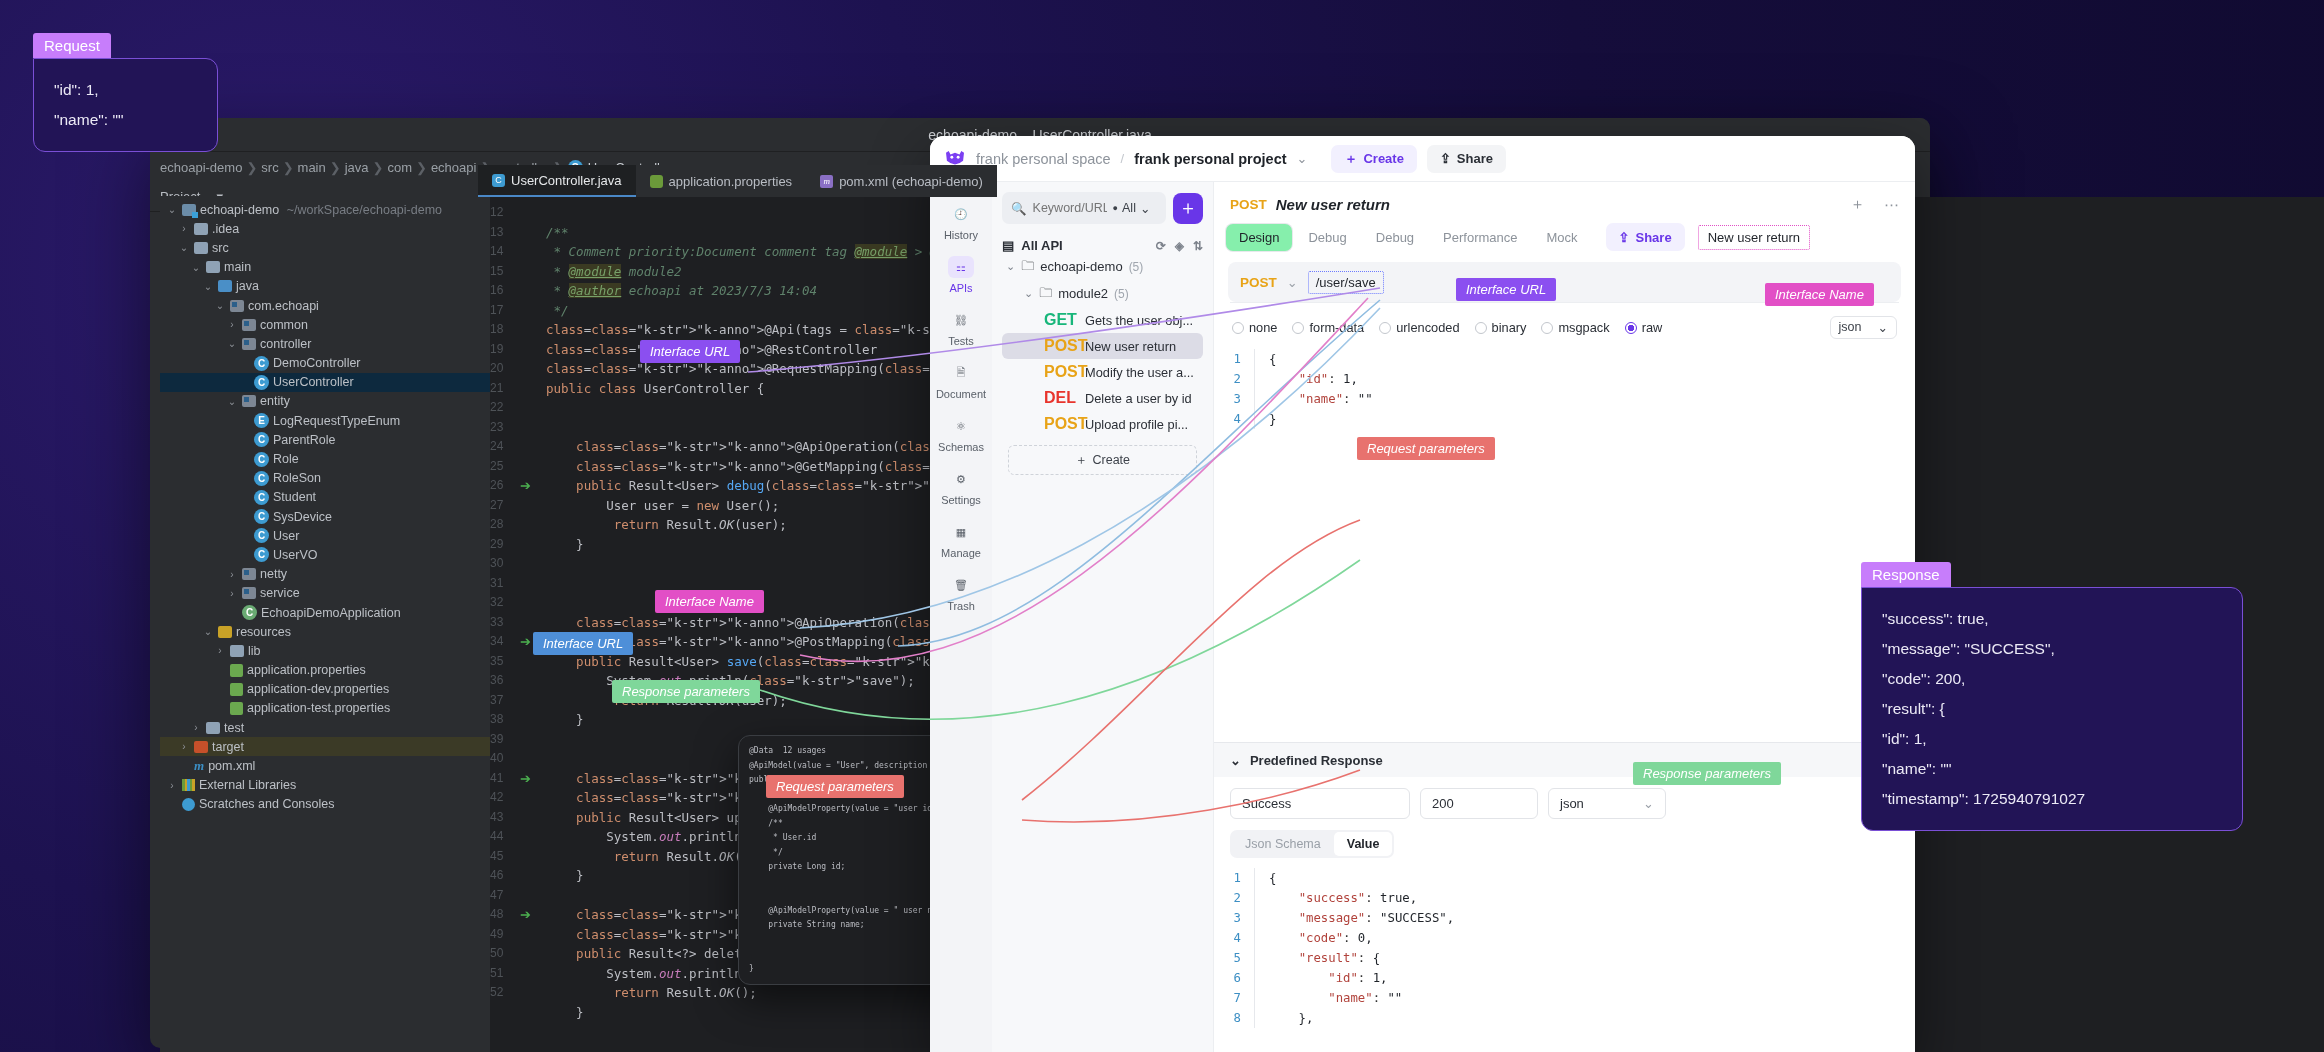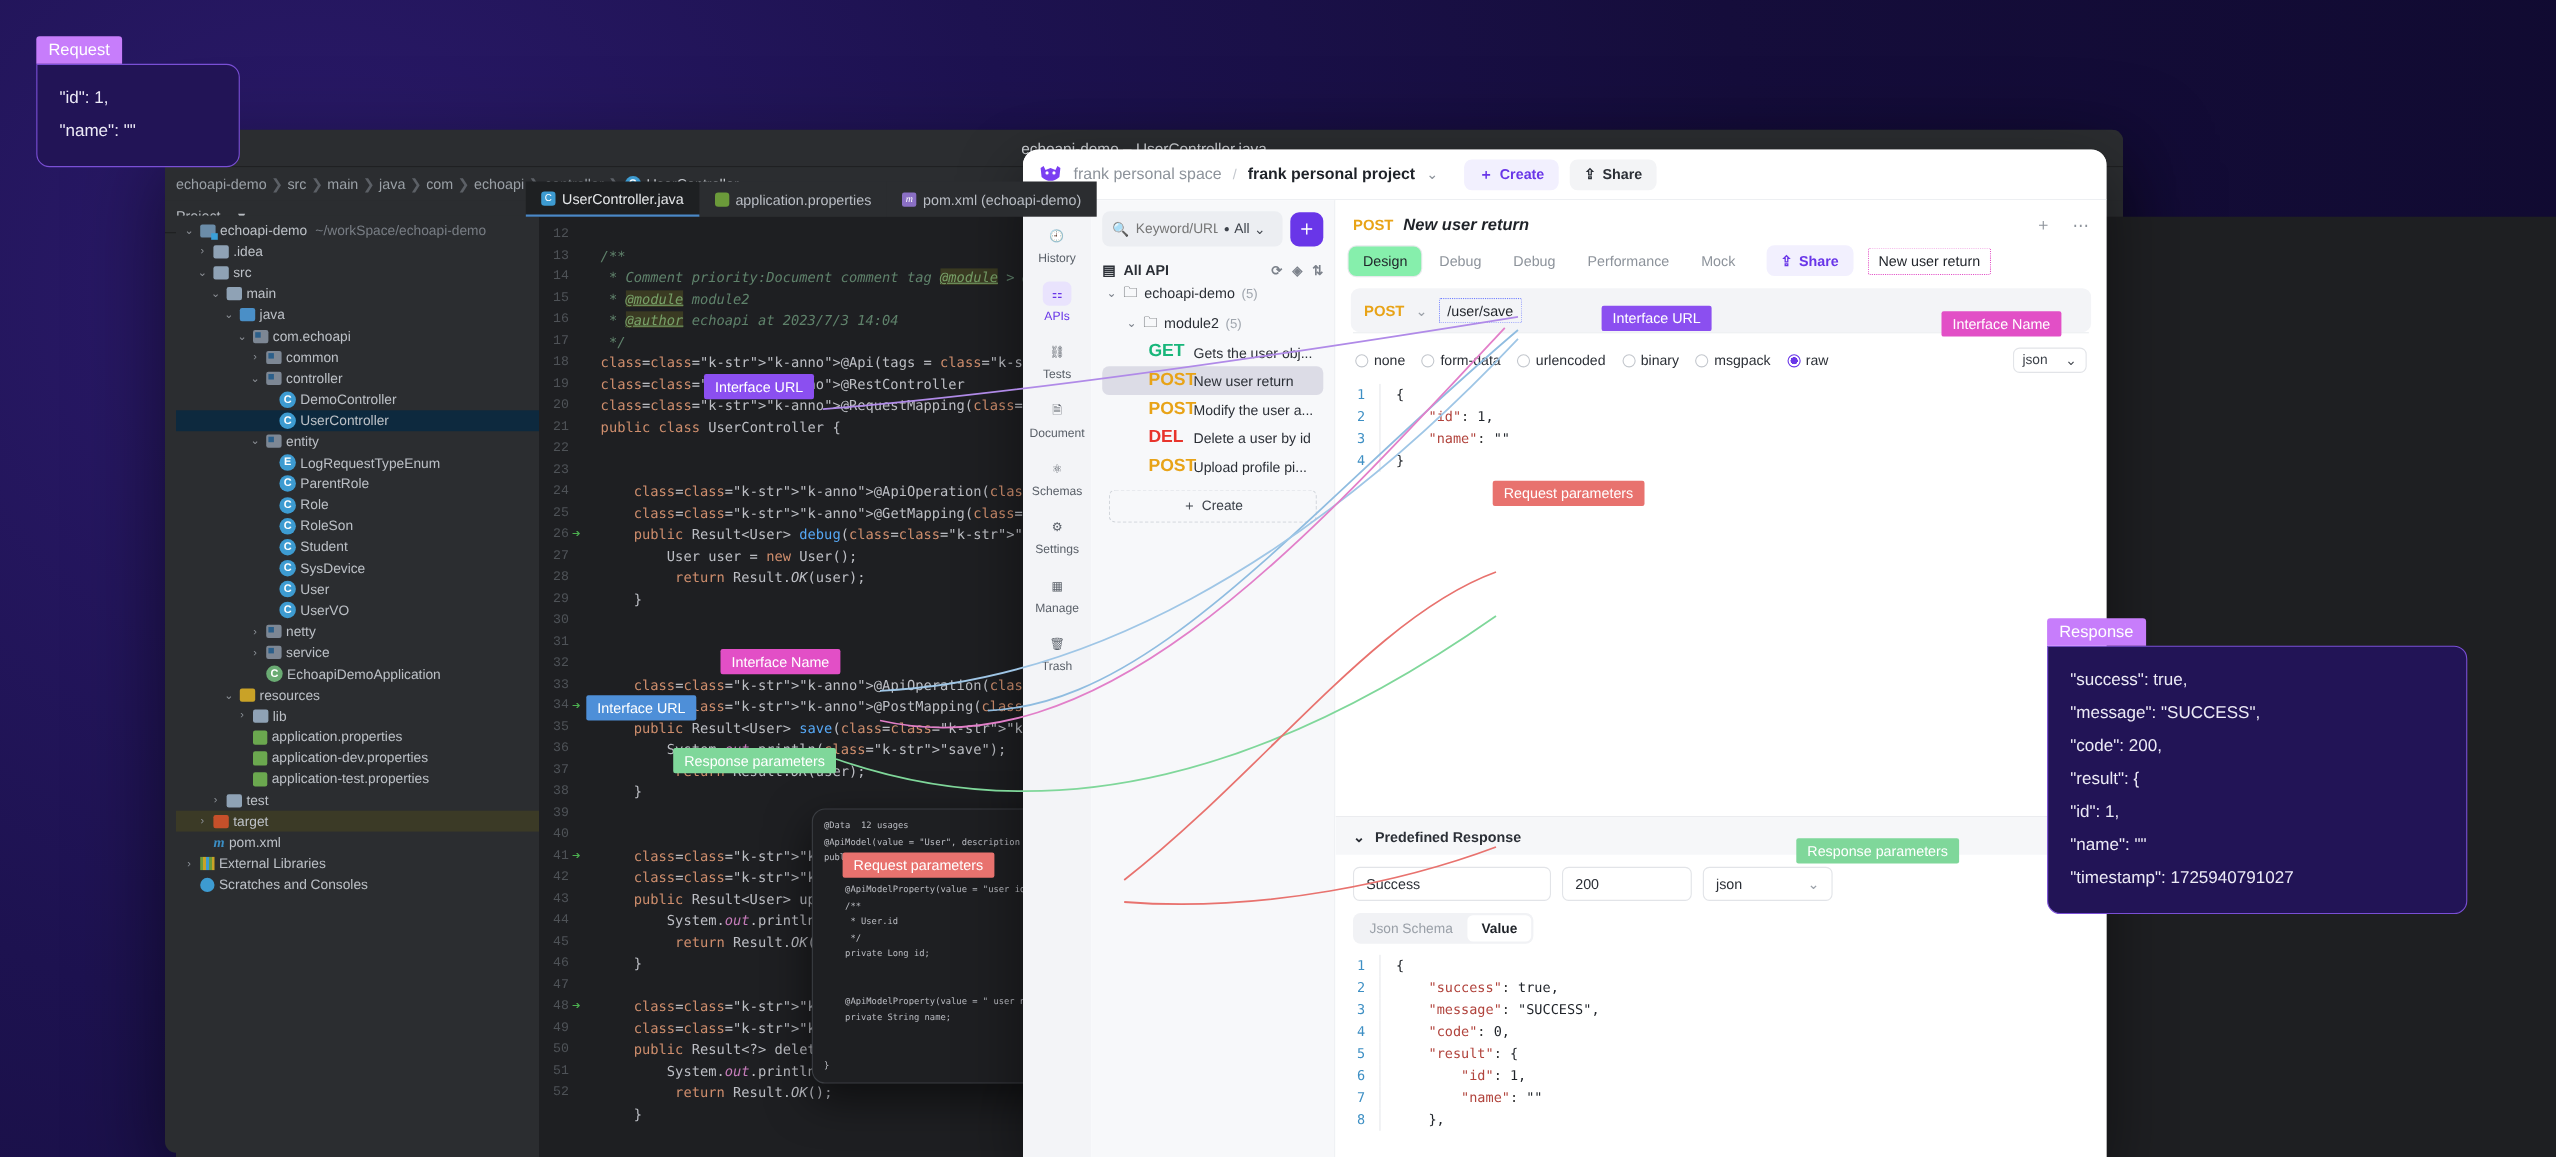--- a/index.html
+++ b/index.html
@@ -82,22 +82,22 @@
   .libico{width:13px;height:12px;background:linear-gradient(90deg,#6b9a3a 0 20%,#c9a227 20% 40%,#3d9bd1 40% 60%,#6b9a3a 60% 80%,#c9a227 80% 100%);flex:0 0 auto;}
   .scratchico{width:13px;height:13px;border-radius:50%;background:#3d9bd1;flex:0 0 auto;}
 
   
   #editor {
     position: absolute; left: 490px; top: 197px; right: 0; bottom: 0;
     background: #1e1f22; overflow: hidden;
   }
   #gutter {
     position: absolute; left: 0; top: 0; width: 48px; bottom: 0;
-    color: #4e5257; font-size: 12px; text-align: center;
-    font-family: Liberation Mono, monospace; padding-top: 6px;
+    color: #4e5257; font-size: 12px; text-align: left;
+    font-family: Liberation Sans, sans-serif; padding-top: 6px;
   }
   #gutter div { height: 19.5px; line-height: 19.5px; padding-right: 8px; position: relative; }
   .runarrow { position: absolute; left: 30px; color: #4caf50; font-size: 13px; }
   #code {
     position: absolute; left: 56px; top: 6px; right: 0;
     font-family: "DejaVu Sans Mono", monospace; font-size: 12.5px;
     line-height: 19.5px; white-space: pre; color: #bcbec4;
   }
   .k-comment { color: #5f826b; font-style: italic; }
   .k-tag     { color: #77a068; font-style: italic; text-decoration: underline; background:#3a3a22;}
@@ -254,21 +254,21 @@
     padding: 16px 20px; color: #eceaf6; font-size: 15.5px; line-height: 30px;
     border-top-left-radius: 0;
   }
   #callout-request { left: 33px; top: 33px; width: 250px; }
   #callout-request .box { width: 185px; }
   #callout-response { left: 1861px; top: 562px; }
   #callout-response .box { width: 382px; }
 
   .tagbox {
     position: absolute; z-index: 55; color: #fff; font-size: 13px;
-    padding: 4px 10px; border-radius: 2px; white-space: nowrap;
+    padding: 4px 10px; border-radius: 2px; white-space: nowrap; font-style: italic;
   }
   .tag-url   { background: #8b4ff0; }
   .tag-url2  { background: #4e8fd8; }
   .tag-name  { background: #e24fc6; }
   .tag-resp  { background: #7fd79a; }
   .tag-req   { background: #e8726e; }
 
   
   #wires { position: absolute; left: 0; top: 0; width: 2324px; height: 1052px; z-index: 50; pointer-events: none; }
 </style>

